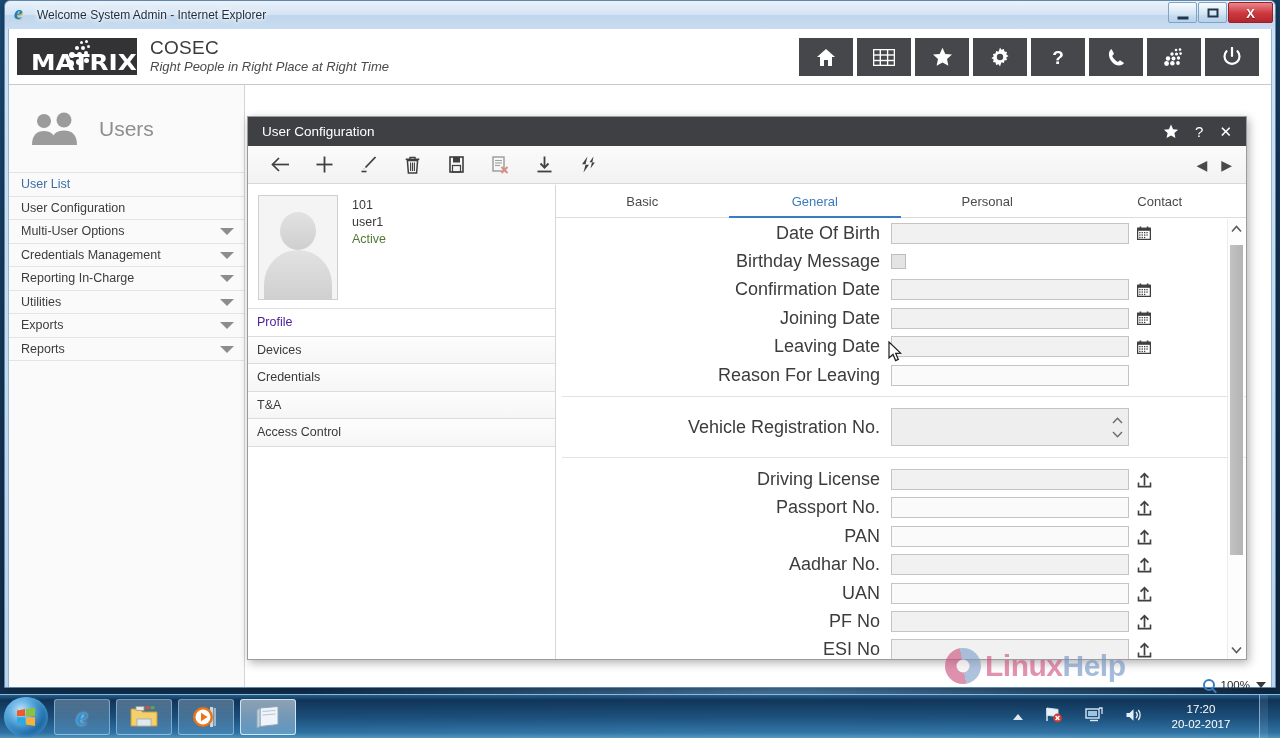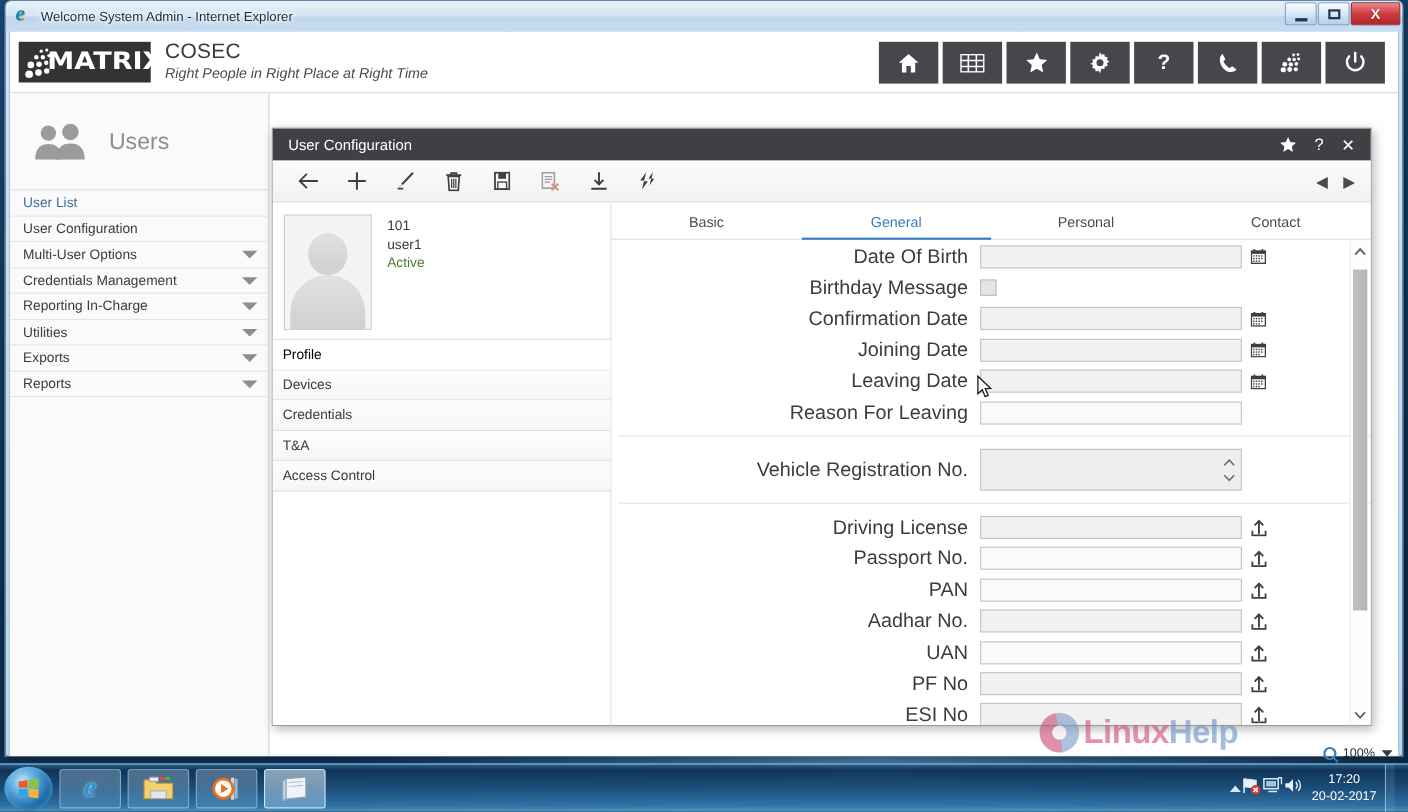--- a/index.html
+++ b/index.html
@@ -72,21 +72,21 @@
 
   
   .app-header {
     position:relative; height: 56px; background:#fff;
     border-bottom: 1px solid #c9c9c9;
     display:flex; align-items:center;
   }
   .logo-block { display:flex; align-items:center; margin-left: 8px; }
   .matrix-mark {
     width: 120px; height: 37px; background:#333335;
-    display:flex; align-items:center; position:relative;
+    display:flex; align-items:center; position:relative;flex-direction:column;
   }
   .matrix-dots { width:30px; height:30px; margin-left:3px; position:relative; }
   .matrix-dots i {
     position:absolute; background:#fff; border-radius:50%;
     width:5px; height:5px;
   }
   .matrix-word {
     color:#fff; font-family:"DejaVu Sans", sans-serif; font-weight:bold;
     font-size:22px; letter-spacing:0px; margin-left:2px;
     transform: scaleX(1.12); transform-origin:left center;
@@ -170,21 +170,21 @@
   }
   .user-meta { margin-left: 14px; padding-top: 2px; }
   .user-meta div { font-size:12.5px; color:#3a3a3a; line-height:17px; }
   .user-meta .uid { color:#3a3a3a; }
   .user-meta .status { color:#4f7a33; }
   .upanel-item {
     height: 27.5px; display:flex; align-items:center; padding-left:9px;
     font-size:12.5px; color:#3a3a3a; border-bottom:1px solid #dcdcdc;
     background: linear-gradient(180deg,#fdfdfd,#f6f6f6); cursor:pointer;
   }
-  .upanel-item.active { color:#000000; background:#fff; }
+  .upanel-item.active { color:#4c1d95; background:#fff; }
 
   
   .form-panel { flex:1; position:relative; background:#fff; }
   .tabs { height: 33px; display:flex; border-bottom:1px solid #dcdcdc; }
   .tab {
     flex:1; display:flex; align-items:center; justify-content:center;
     font-size:13px; color:#4a4a4a; cursor:pointer; position:relative;
   }
   .tab.active { color:#3a7cbd; }
   .tab.active::after {
@@ -284,21 +284,21 @@
   .tb-item {
     width: 56px; height: 36px; margin-left: 6px; border-radius:3px;
     border:1px solid rgba(170,215,245,0.55);
     background: linear-gradient(180deg, rgba(230,245,255,0.30), rgba(120,175,220,0.22));
     display:flex;align-items:center;justify-content:center;cursor:pointer;flex:0 0 auto;
   }
   .tb-item.active {
     border-color: rgba(210,240,255,0.9);
     background: linear-gradient(180deg, rgba(245,252,255,0.55), rgba(160,205,240,0.42));
   }
-  .tray { margin-left:auto; display:flex; align-items:center; gap: 1px; padding-right: 12px; color:#eaf4ff; }
+  .tray { margin-left:auto; display:flex; align-items:center; gap: 22px; padding-right: 12px; color:#eaf4ff; }
   .tray-caret { width:0;height:0;border-left:5px solid transparent;border-right:5px solid transparent;border-bottom:6px solid #dce9f5; }
   .clock { text-align:center; font-size:11.5px; color:#fff; line-height:15px; min-width:72px; }
   .showdesk { width:9px; height:44px; border-left:1px solid rgba(190,225,250,0.6); background: rgba(180,215,245,0.12); }
 </style>
 </head>
 <body>
 
 <div id="root">
 
   <div class="desktop"></div>

